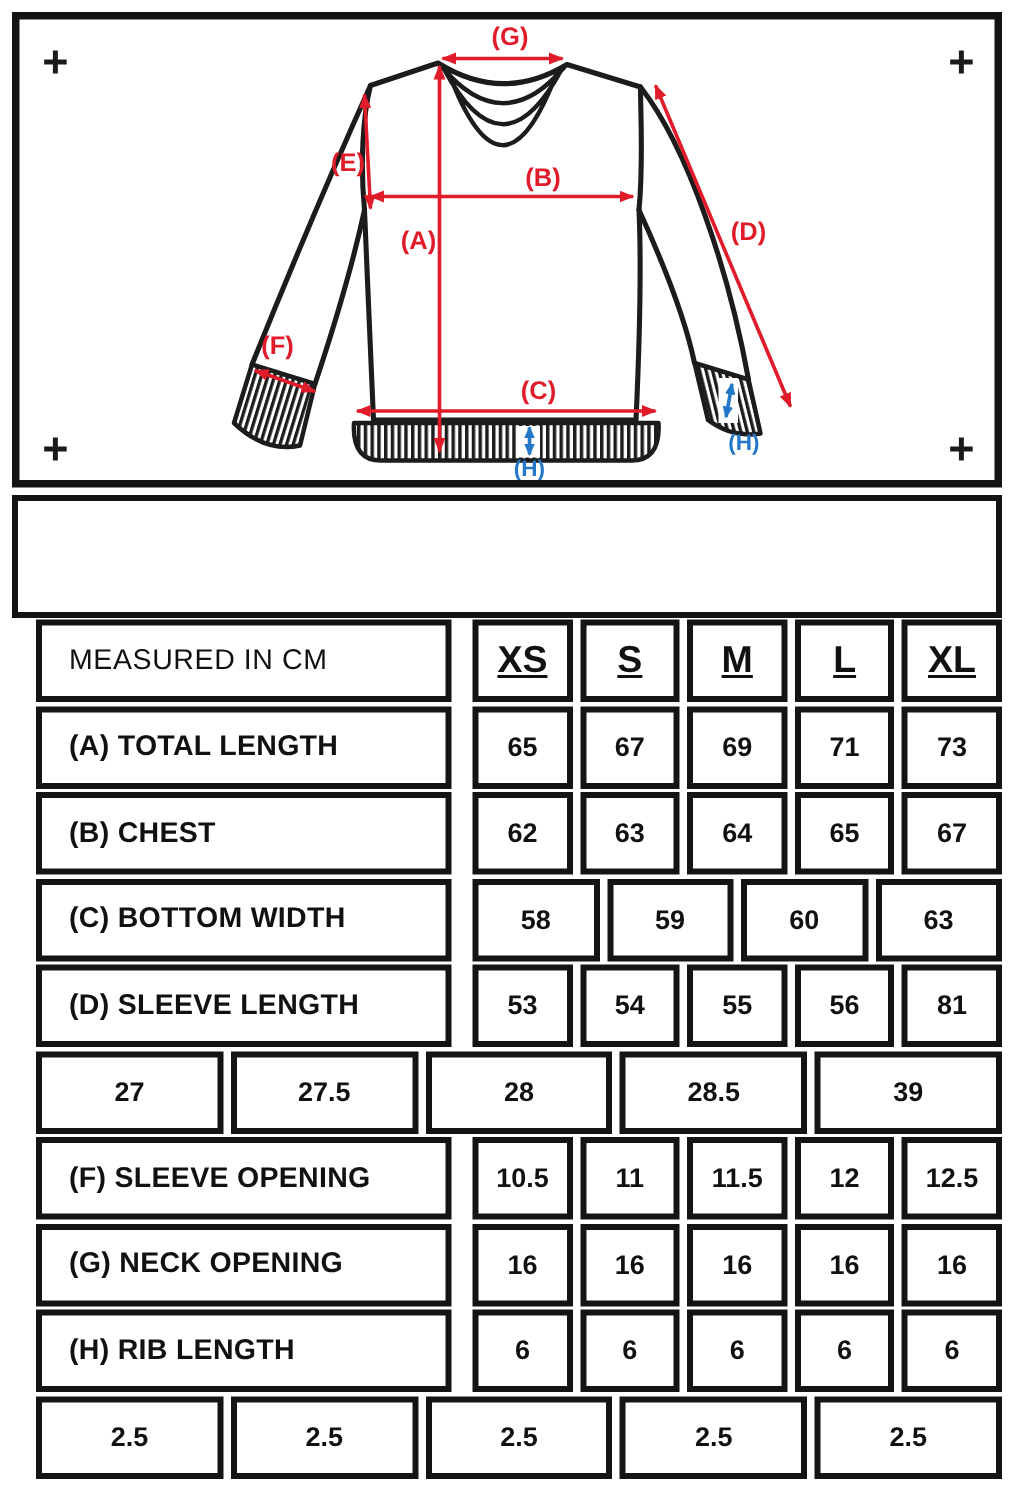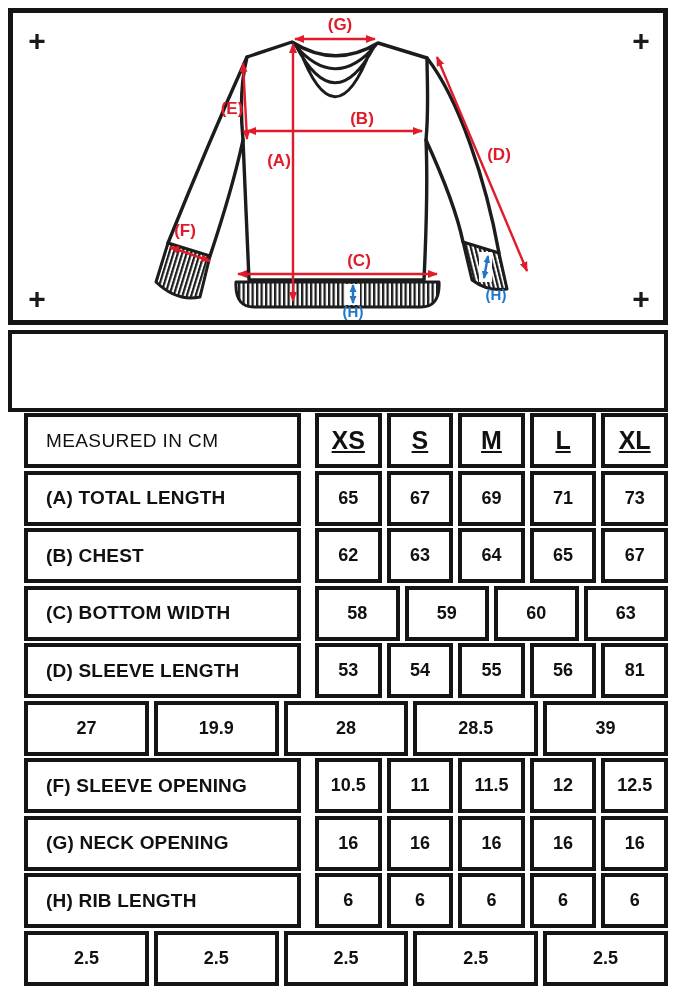--- a/index.html
+++ b/index.html
@@ -162,21 +162,21 @@
     <div class="cell label-cell">(D) SLEEVE LENGTH</div>
     <div class="cell size-cell">53</div>
     <div class="cell size-cell">54</div>
     <div class="cell size-cell">55</div>
     <div class="cell size-cell">56</div>
     <div class="cell size-cell">81</div>
   </div>
 
   <div class="trow">
     <div class="cell size-cell">27</div>
-    <div class="cell size-cell">19.9</div>
+    <div class="cell size-cell">27.5</div>
     <div class="cell size-cell">28</div>
     <div class="cell size-cell">28.5</div>
     <div class="cell size-cell">39</div>
   </div>
 
   <div class="trow">
     <div class="cell label-cell">(F) SLEEVE OPENING</div>
     <div class="cell size-cell">10.5</div>
     <div class="cell size-cell">11</div>
     <div class="cell size-cell">11.5</div>

